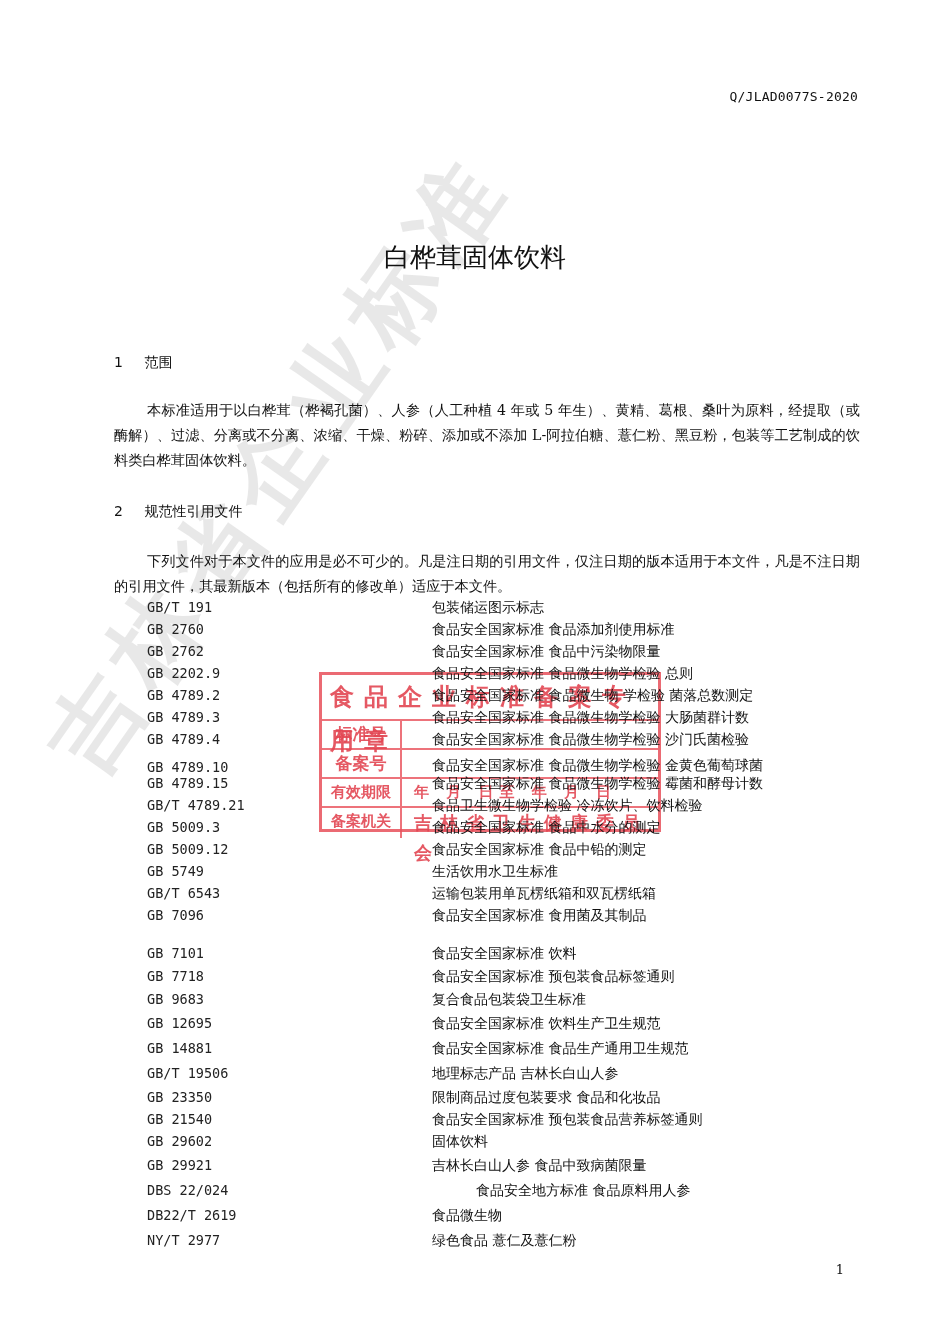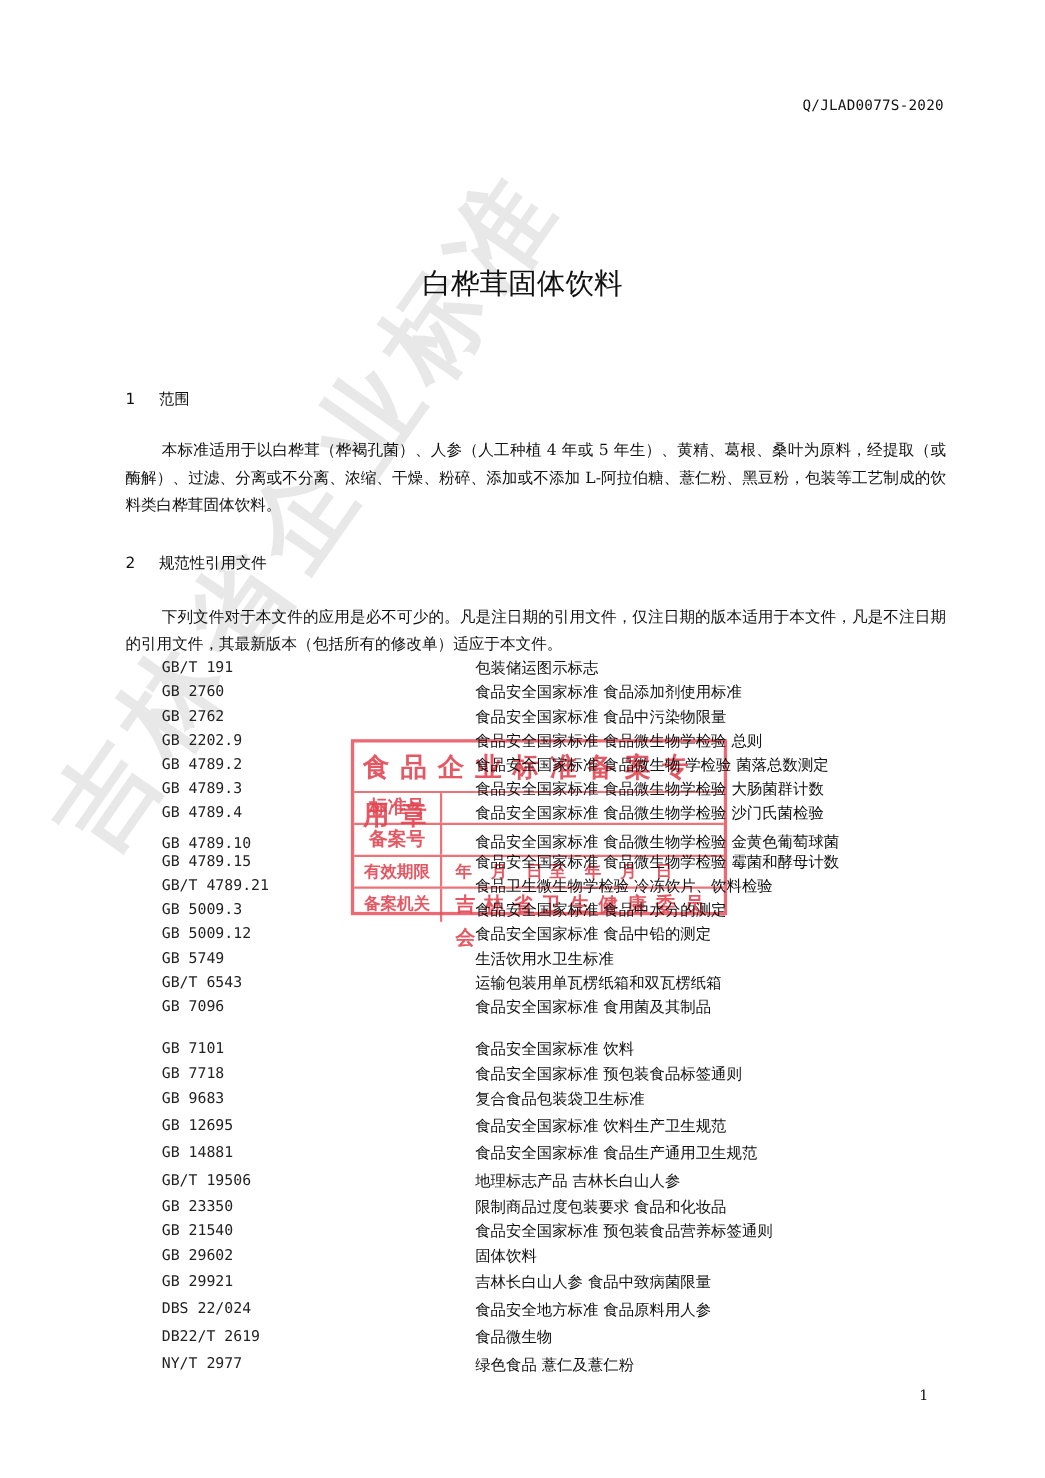--- a/index.html
+++ b/index.html
@@ -169,21 +169,21 @@
       <span class="ref-title">食品安全国家标准 预包装食品营养标签通则</span>
     </div>
   <div class="ref-row" style="height:24px;justify-content:center;">
       <span class="ref-code">GB 29602</span>
       <span class="ref-title">固体饮料</span>
     </div>
   <div class="ref-row" style="height:25px;">
       <span class="ref-code">GB 29921</span>
       <span class="ref-title">吉林长白山人参 食品中致病菌限量</span>
     </div>
-  <div class="ref-row" style="height:25px;">
+  <div class="ref-row" style="height:25px;gap:44px;">
       <span class="ref-code">DBS 22/024</span>
       <span class="ref-title">食品安全地方标准 食品原料用人参</span>
     </div>
   <div class="ref-row" style="height:25px;">
       <span class="ref-code">DB22/T 2619</span>
       <span class="ref-title">食品微生物</span>
     </div>
   <div class="ref-row" style="height:25px;">
       <span class="ref-code">NY/T 2977</span>
       <span class="ref-title">绿色食品 薏仁及薏仁粉</span>

